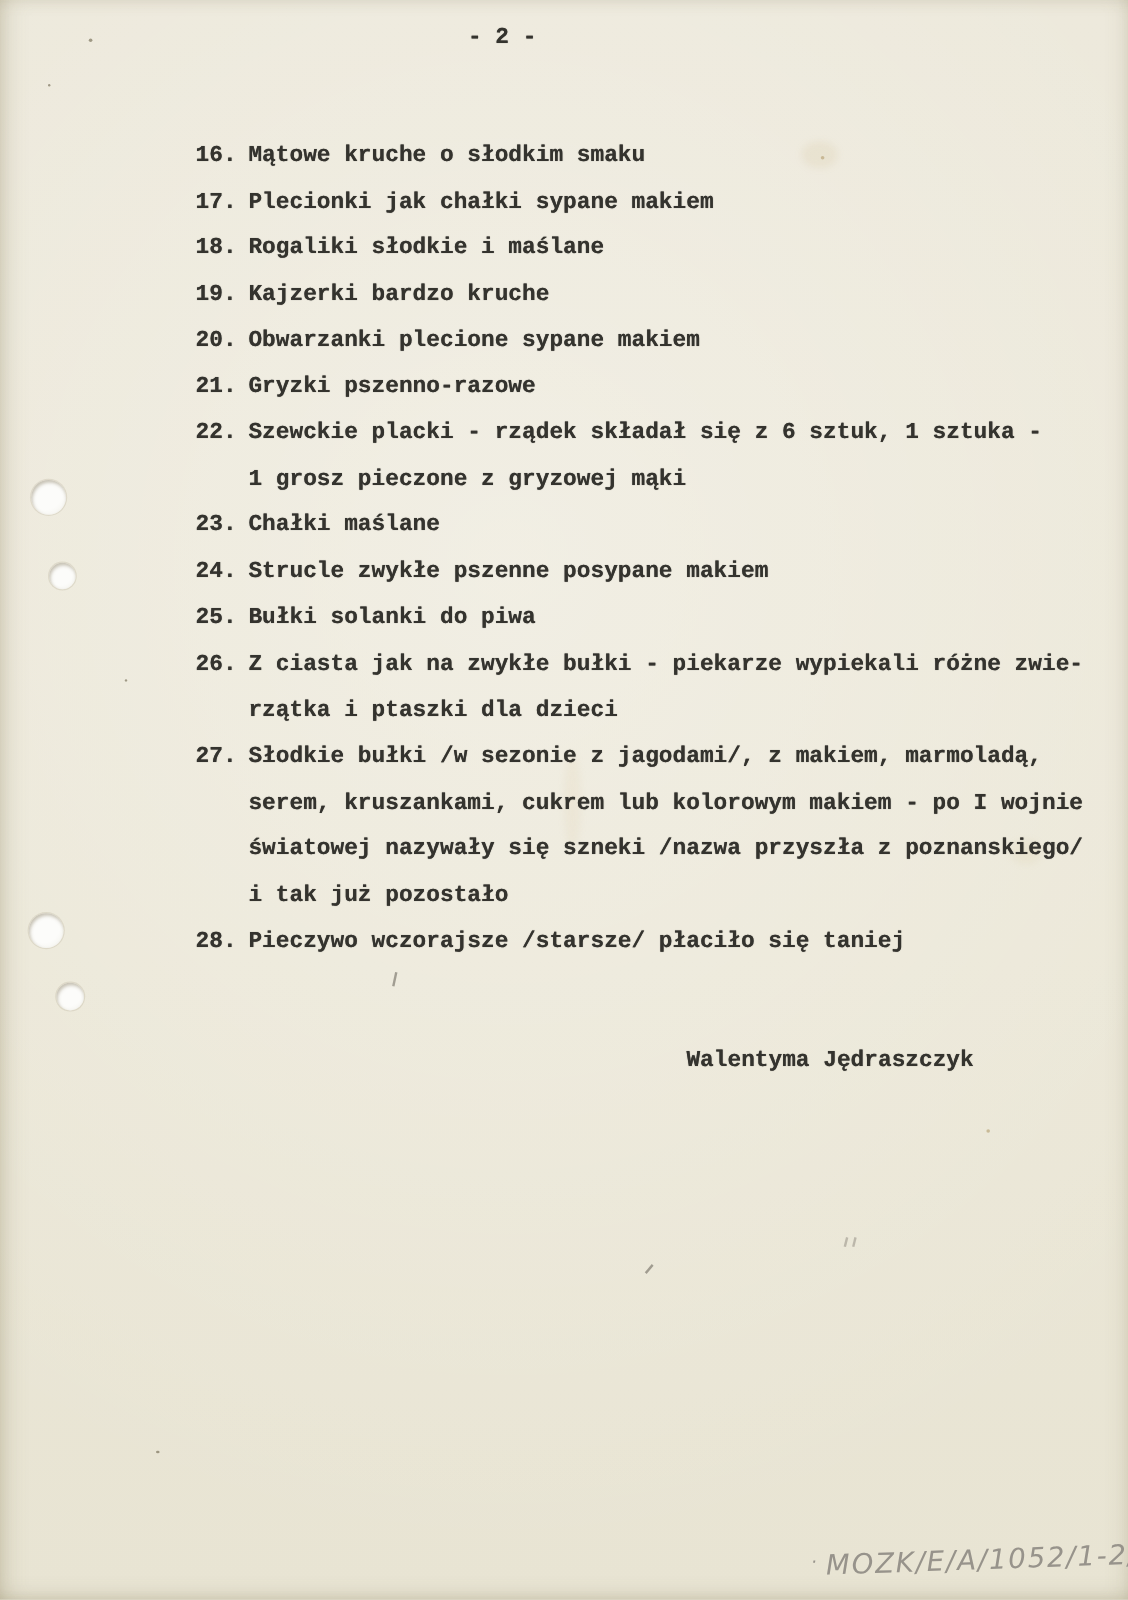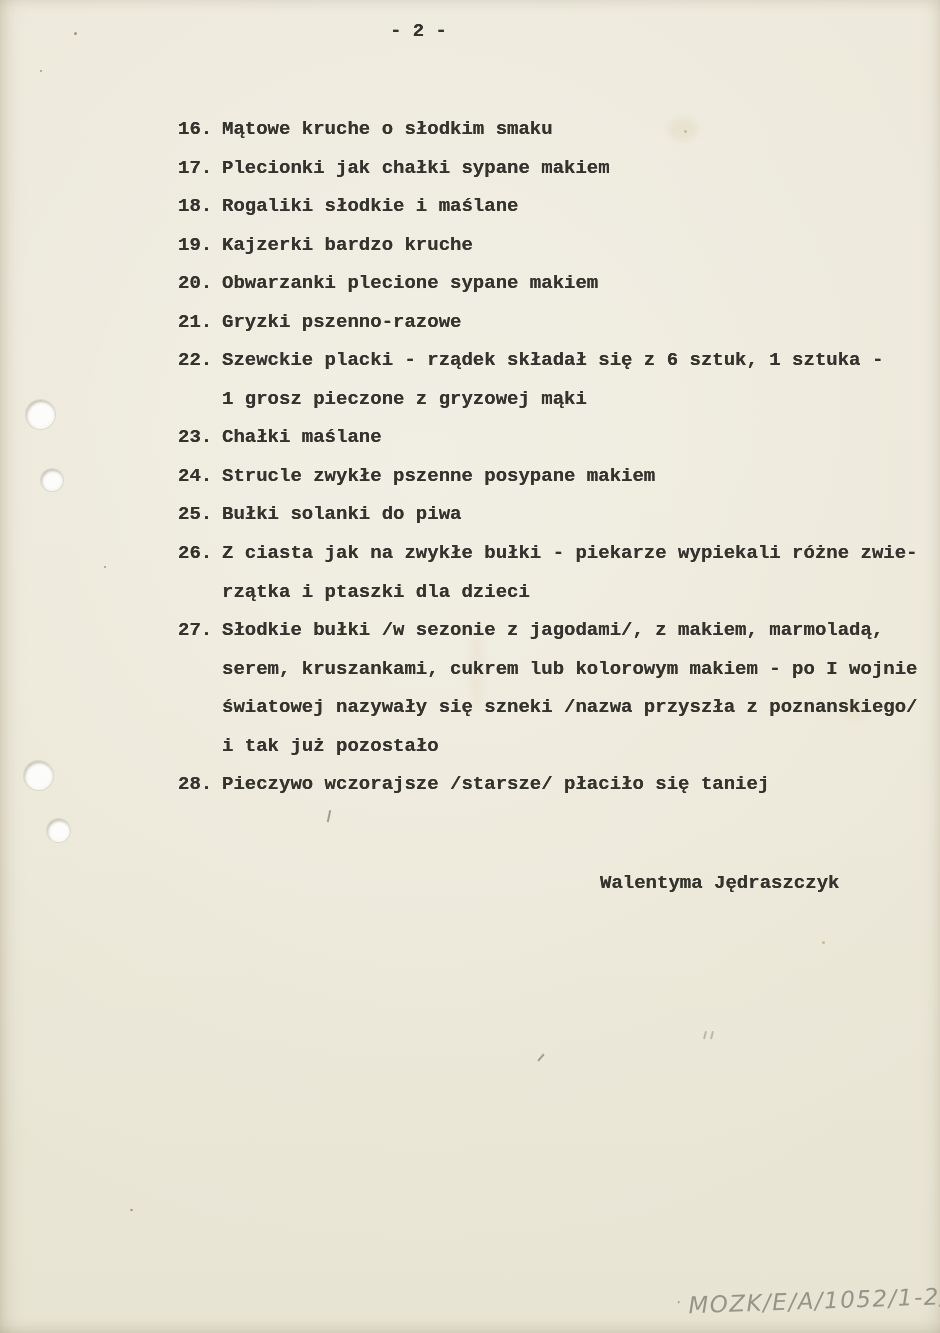--- a/index.html
+++ b/index.html
@@ -34,30 +34,30 @@
     font-weight:700;
     font-size:19px;
     letter-spacing:0;
     text-shadow:0 0 .6px rgba(45,44,40,.85);
     white-space:pre;
   }
   .page-number{
     position:absolute;left:390px;top:20px;
   }
   .typed-list{
-    position:absolute;left:178px;top:110px;width:760px;
+    position:absolute;left:163px;top:110px;width:760px;
   }
   .line{
     height:38.55px;line-height:38.55px;white-space:pre;
   }
   .num{
     display:inline-block;width:44px;
   }
   .signature{
-    position:absolute;left:600px;top:872px;
+    position:absolute;left:572px;top:872px;
   }
   
   .archive-ref{
     position:absolute;left:676px;top:1288px;width:264px;
     color:var(--pencil);
     font-family:"DejaVu Sans",sans-serif;
     font-style:italic;
     font-size:23px;
     letter-spacing:1.5px;
     transform:rotate(-2deg);

